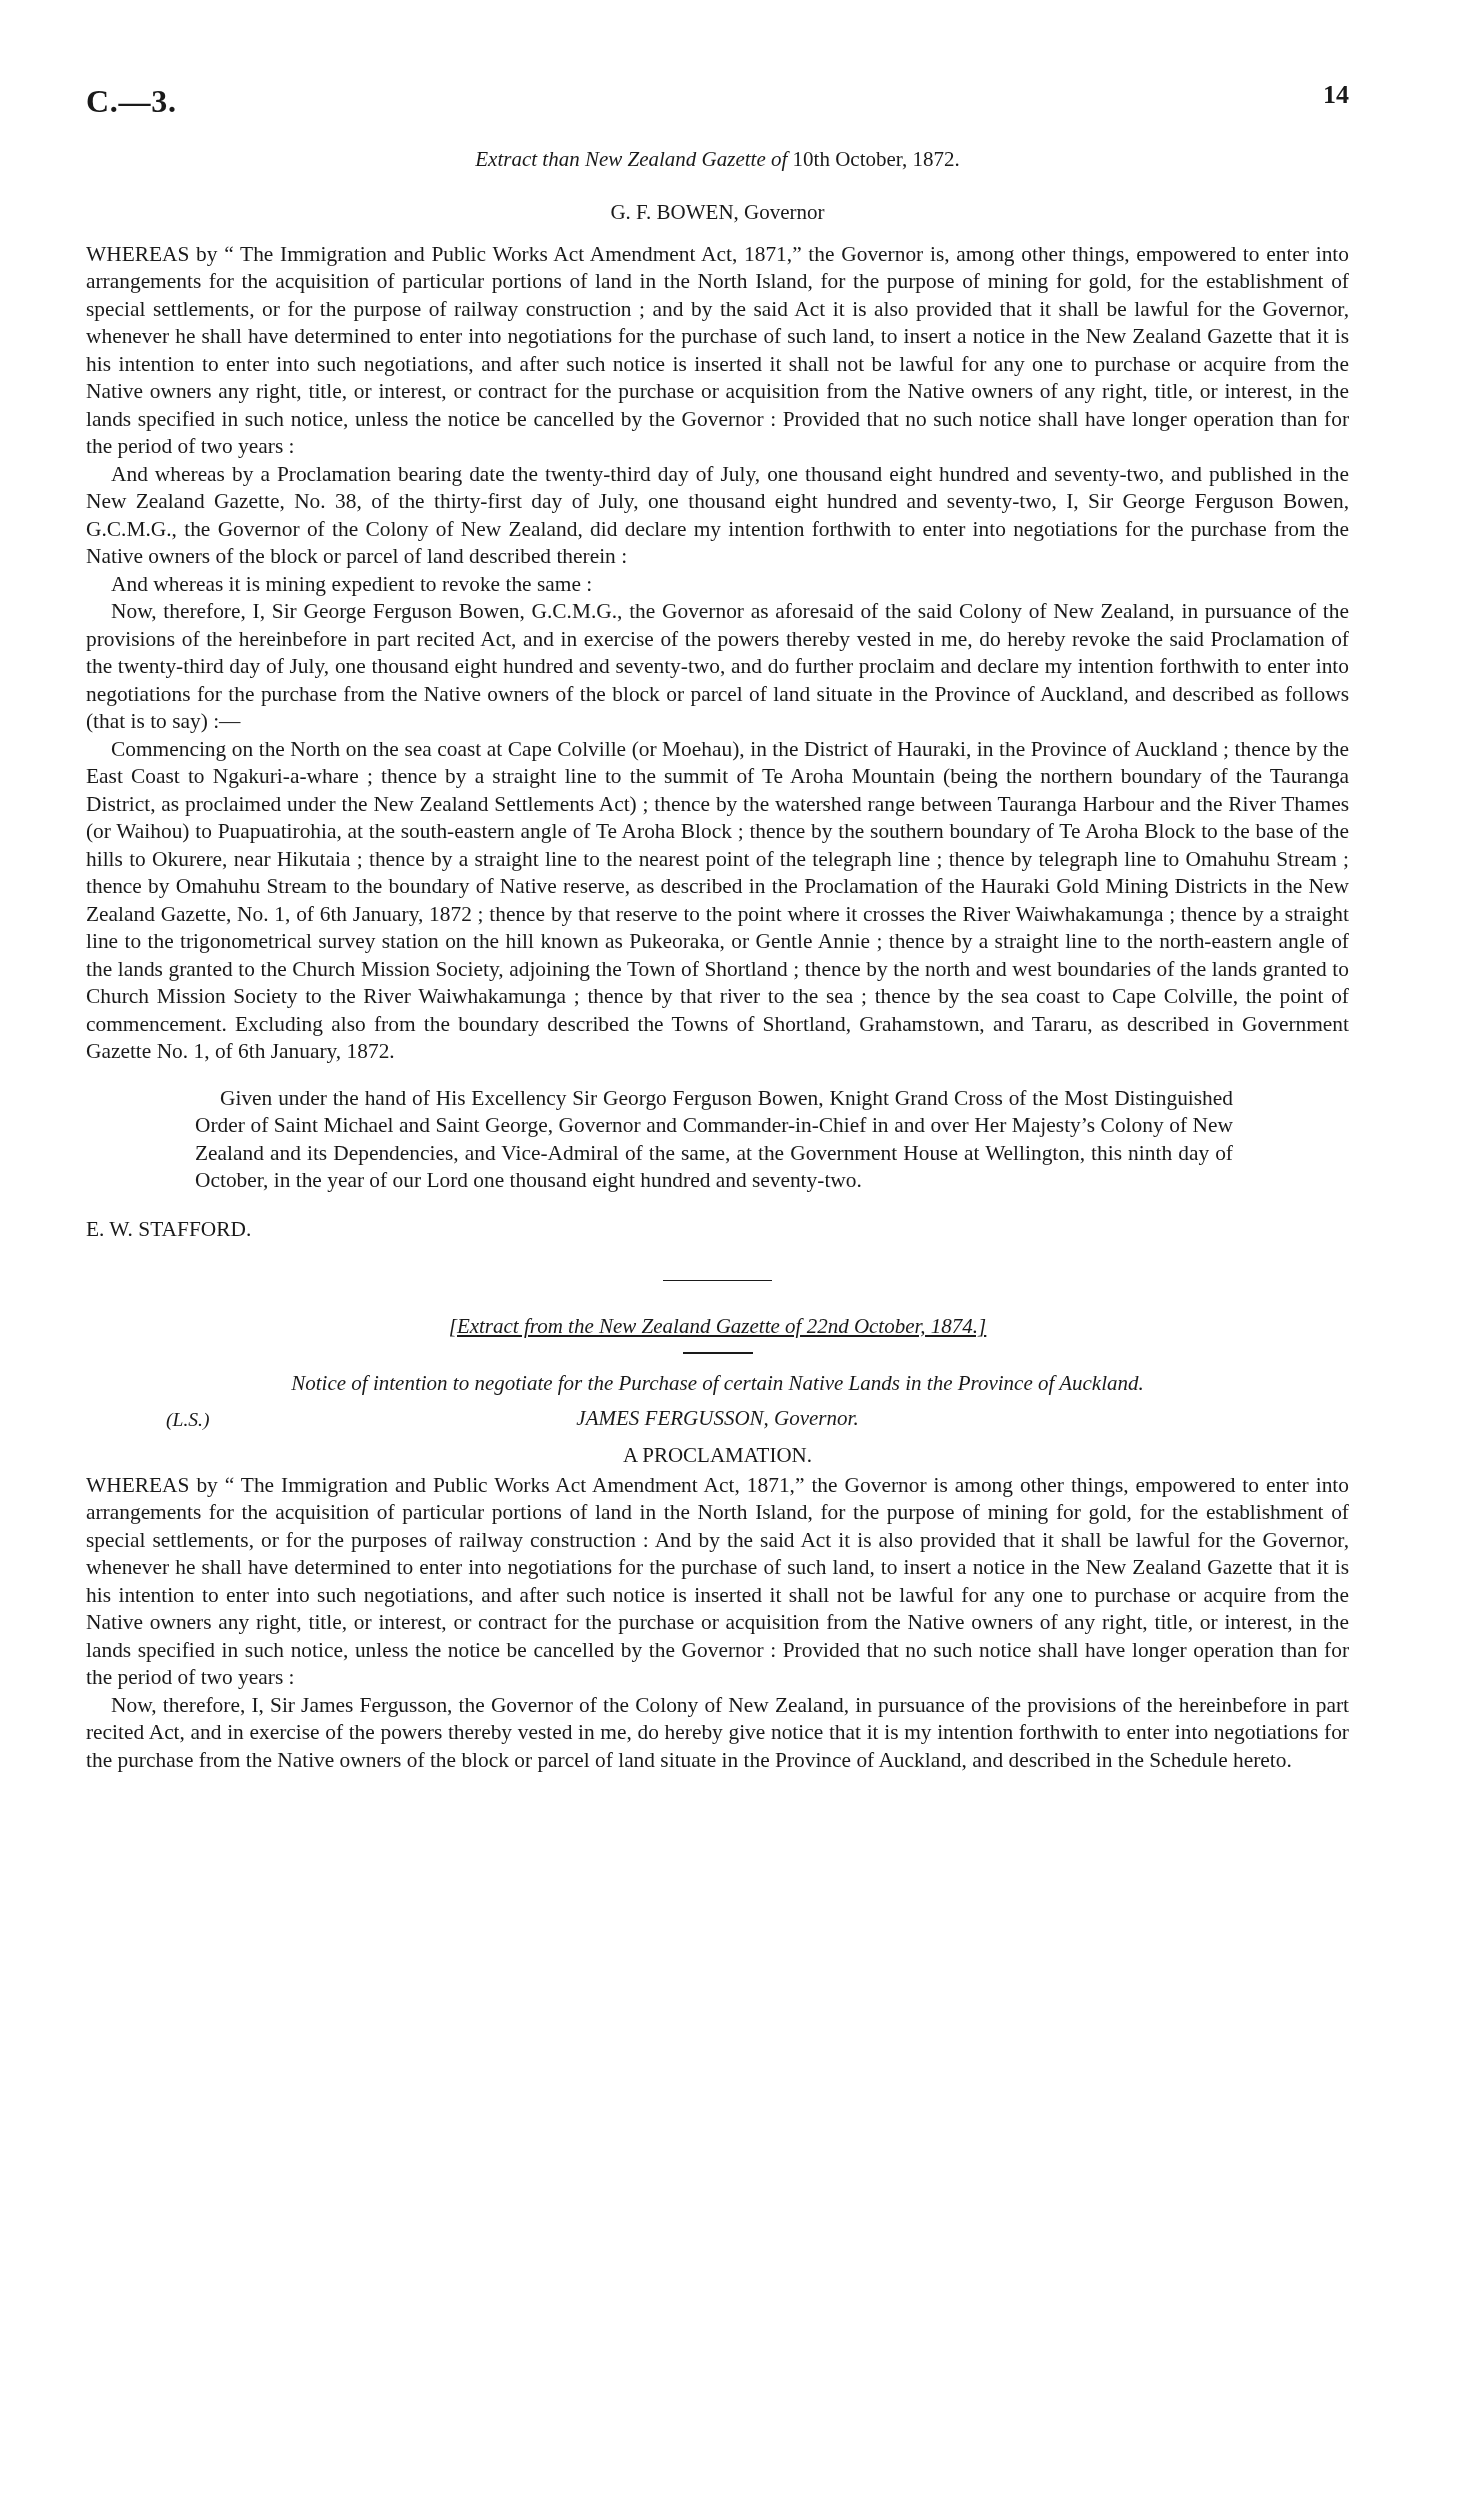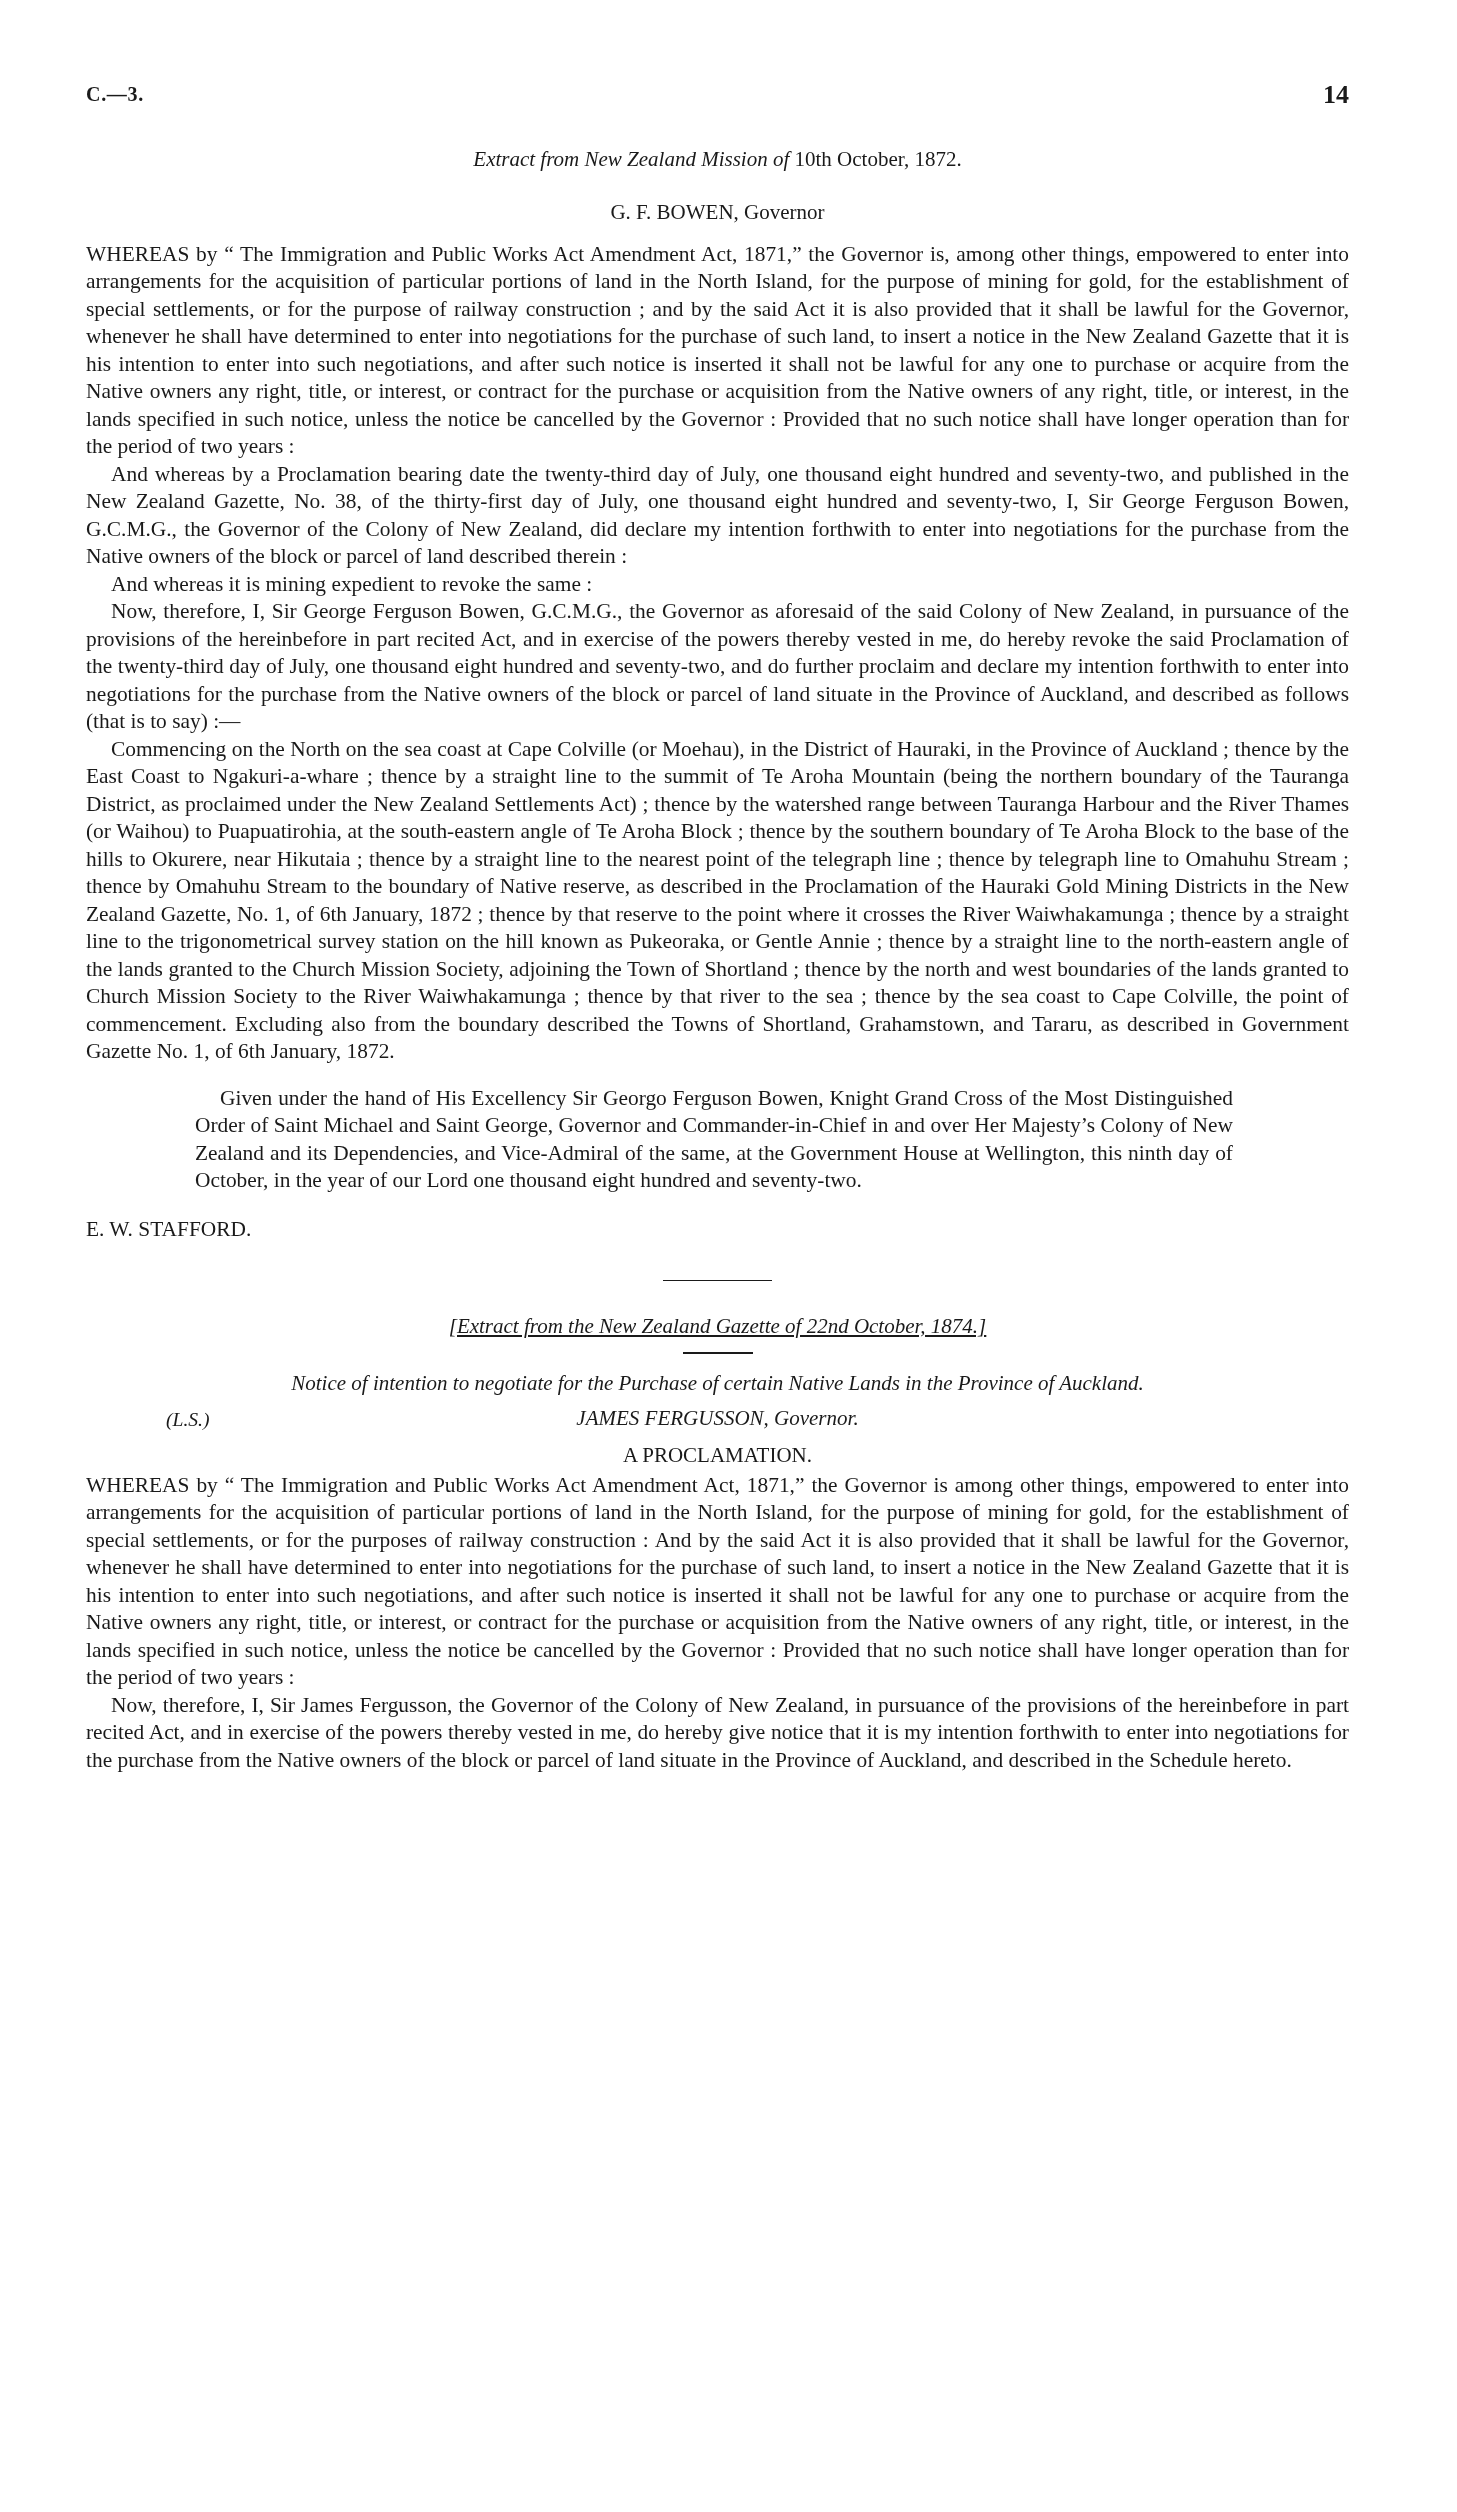--- a/index.html
+++ b/index.html
@@ -22,21 +22,21 @@
   }
   .header-row {
     position: relative;
     height: 51px;
   }
   .page-code {
     position: absolute;
     left: 0;
     top: 13px;
     font-weight: bold;
-    font-size: 20px;
+    font-size: 32px;
     letter-spacing: 0.7px;
   }
   .page-number {
     position: absolute;
     left: 0;
     right: 0;
     top: 10.2px;
     text-align: right;
     font-size: 26px;
     padding-left: 44px;
@@ -134,21 +134,21 @@
 <body>
 
 <div class="page">
 
   <div class="header-row">
     <div class="page-code">C.—3.</div>
     <div class="page-number">14</div>
   </div>
 
   <div class="extract-line">
-    <span>Extract from New Zealand Mission of</span><span class="roman"> 10th October, 1872.</span>
+    <span>Extract than New Zealand Gazette of</span><span class="roman"> 10th October, 1872.</span>
   </div>
 
   <div class="governor-line">G. F. BOWEN, Governor</div>
 
   <p class="body first">WHEREAS by “ The Immigration and Public Works Act Amendment Act, 1871,” the Governor is, among other things, empowered to enter into arrangements for the acquisition of particular portions of land in the North Island, for the purpose of mining for gold, for the establishment of special settlements, or for the purpose of railway construction ; and by the said Act it is also provided that it shall be lawful for the Governor, whenever he shall have determined to enter into negotiations for the purchase of such land, to insert a notice in the New Zealand Gazette that it is his intention to enter into such negotiations, and after such notice is inserted it shall not be lawful for any one to purchase or acquire from the Native owners any right, title, or interest, or contract for the purchase or acquisition from the Native owners of any right, title, or interest, in the lands specified in such notice, unless the notice be cancelled by the Governor : Provided that no such notice shall have longer operation than for the period of two years :</p>
   <p class="body indent">And whereas by a Proclamation bearing date the twenty-third day of July, one thousand eight hundred and seventy-two, and published in the New Zealand Gazette, No. 38, of the thirty-first day of July, one thousand eight hundred and seventy-two, I, Sir George Ferguson Bowen, G.C.M.G., the Governor of the Colony of New Zealand, did declare my intention forthwith to enter into negotiations for the purchase from the Native owners of the block or parcel of land described therein :</p>
   <p class="body indent">And whereas it is mining expedient to revoke the same :</p>
   <p class="body indent">Now, therefore, I, Sir George Ferguson Bowen, G.C.M.G., the Governor as aforesaid of the said Colony of New Zealand, in pursuance of the provisions of the hereinbefore in part recited Act, and in exercise of the powers thereby vested in me, do hereby revoke the said Proclamation of the twenty-third day of July, one thousand eight hundred and seventy-two, and do further proclaim and declare my intention forthwith to enter into negotiations for the purchase from the Native owners of the block or parcel of land situate in the Province of Auckland, and described as follows (that is to say) :—</p>
   <p class="body indent">Commencing on the North on the sea coast at Cape Colville (or Moehau), in the District of Hauraki, in the Province of Auckland ; thence by the East Coast to Ngakuri-a-whare ; thence by a straight line to the summit of Te Aroha Mountain (being the northern boundary of the Tauranga District, as proclaimed under the New Zealand Settlements Act) ; thence by the watershed range between Tauranga Harbour and the River Thames (or Waihou) to Puapuatirohia, at the south-eastern angle of Te Aroha Block ; thence by the southern boundary of Te Aroha Block to the base of the hills to Okurere, near Hikutaia ; thence by a straight line to the nearest point of the telegraph line ; thence by telegraph line to Omahuhu Stream ; thence by Omahuhu Stream to the boundary of Native reserve, as described in the Proclamation of the Hauraki Gold Mining Districts in the New Zealand Gazette, No. 1, of 6th January, 1872 ; thence by that reserve to the point where it crosses the River Waiwhakamunga ; thence by a straight line to the trigonometrical survey station on the hill known as Pukeoraka, or Gentle Annie ; thence by a straight line to the north-eastern angle of the lands granted to the Church Mission Society, adjoining the Town of Shortland ; thence by the north and west boundaries of the lands granted to Church Mission Society to the River Waiwhakamunga ; thence by that river to the sea ; thence by the sea coast to Cape Colville, the point of commencement. Excluding also from the boundary described the Towns of Shortland, Grahamstown, and Tararu, as described in Government Gazette No. 1, of 6th January, 1872.</p>
 

